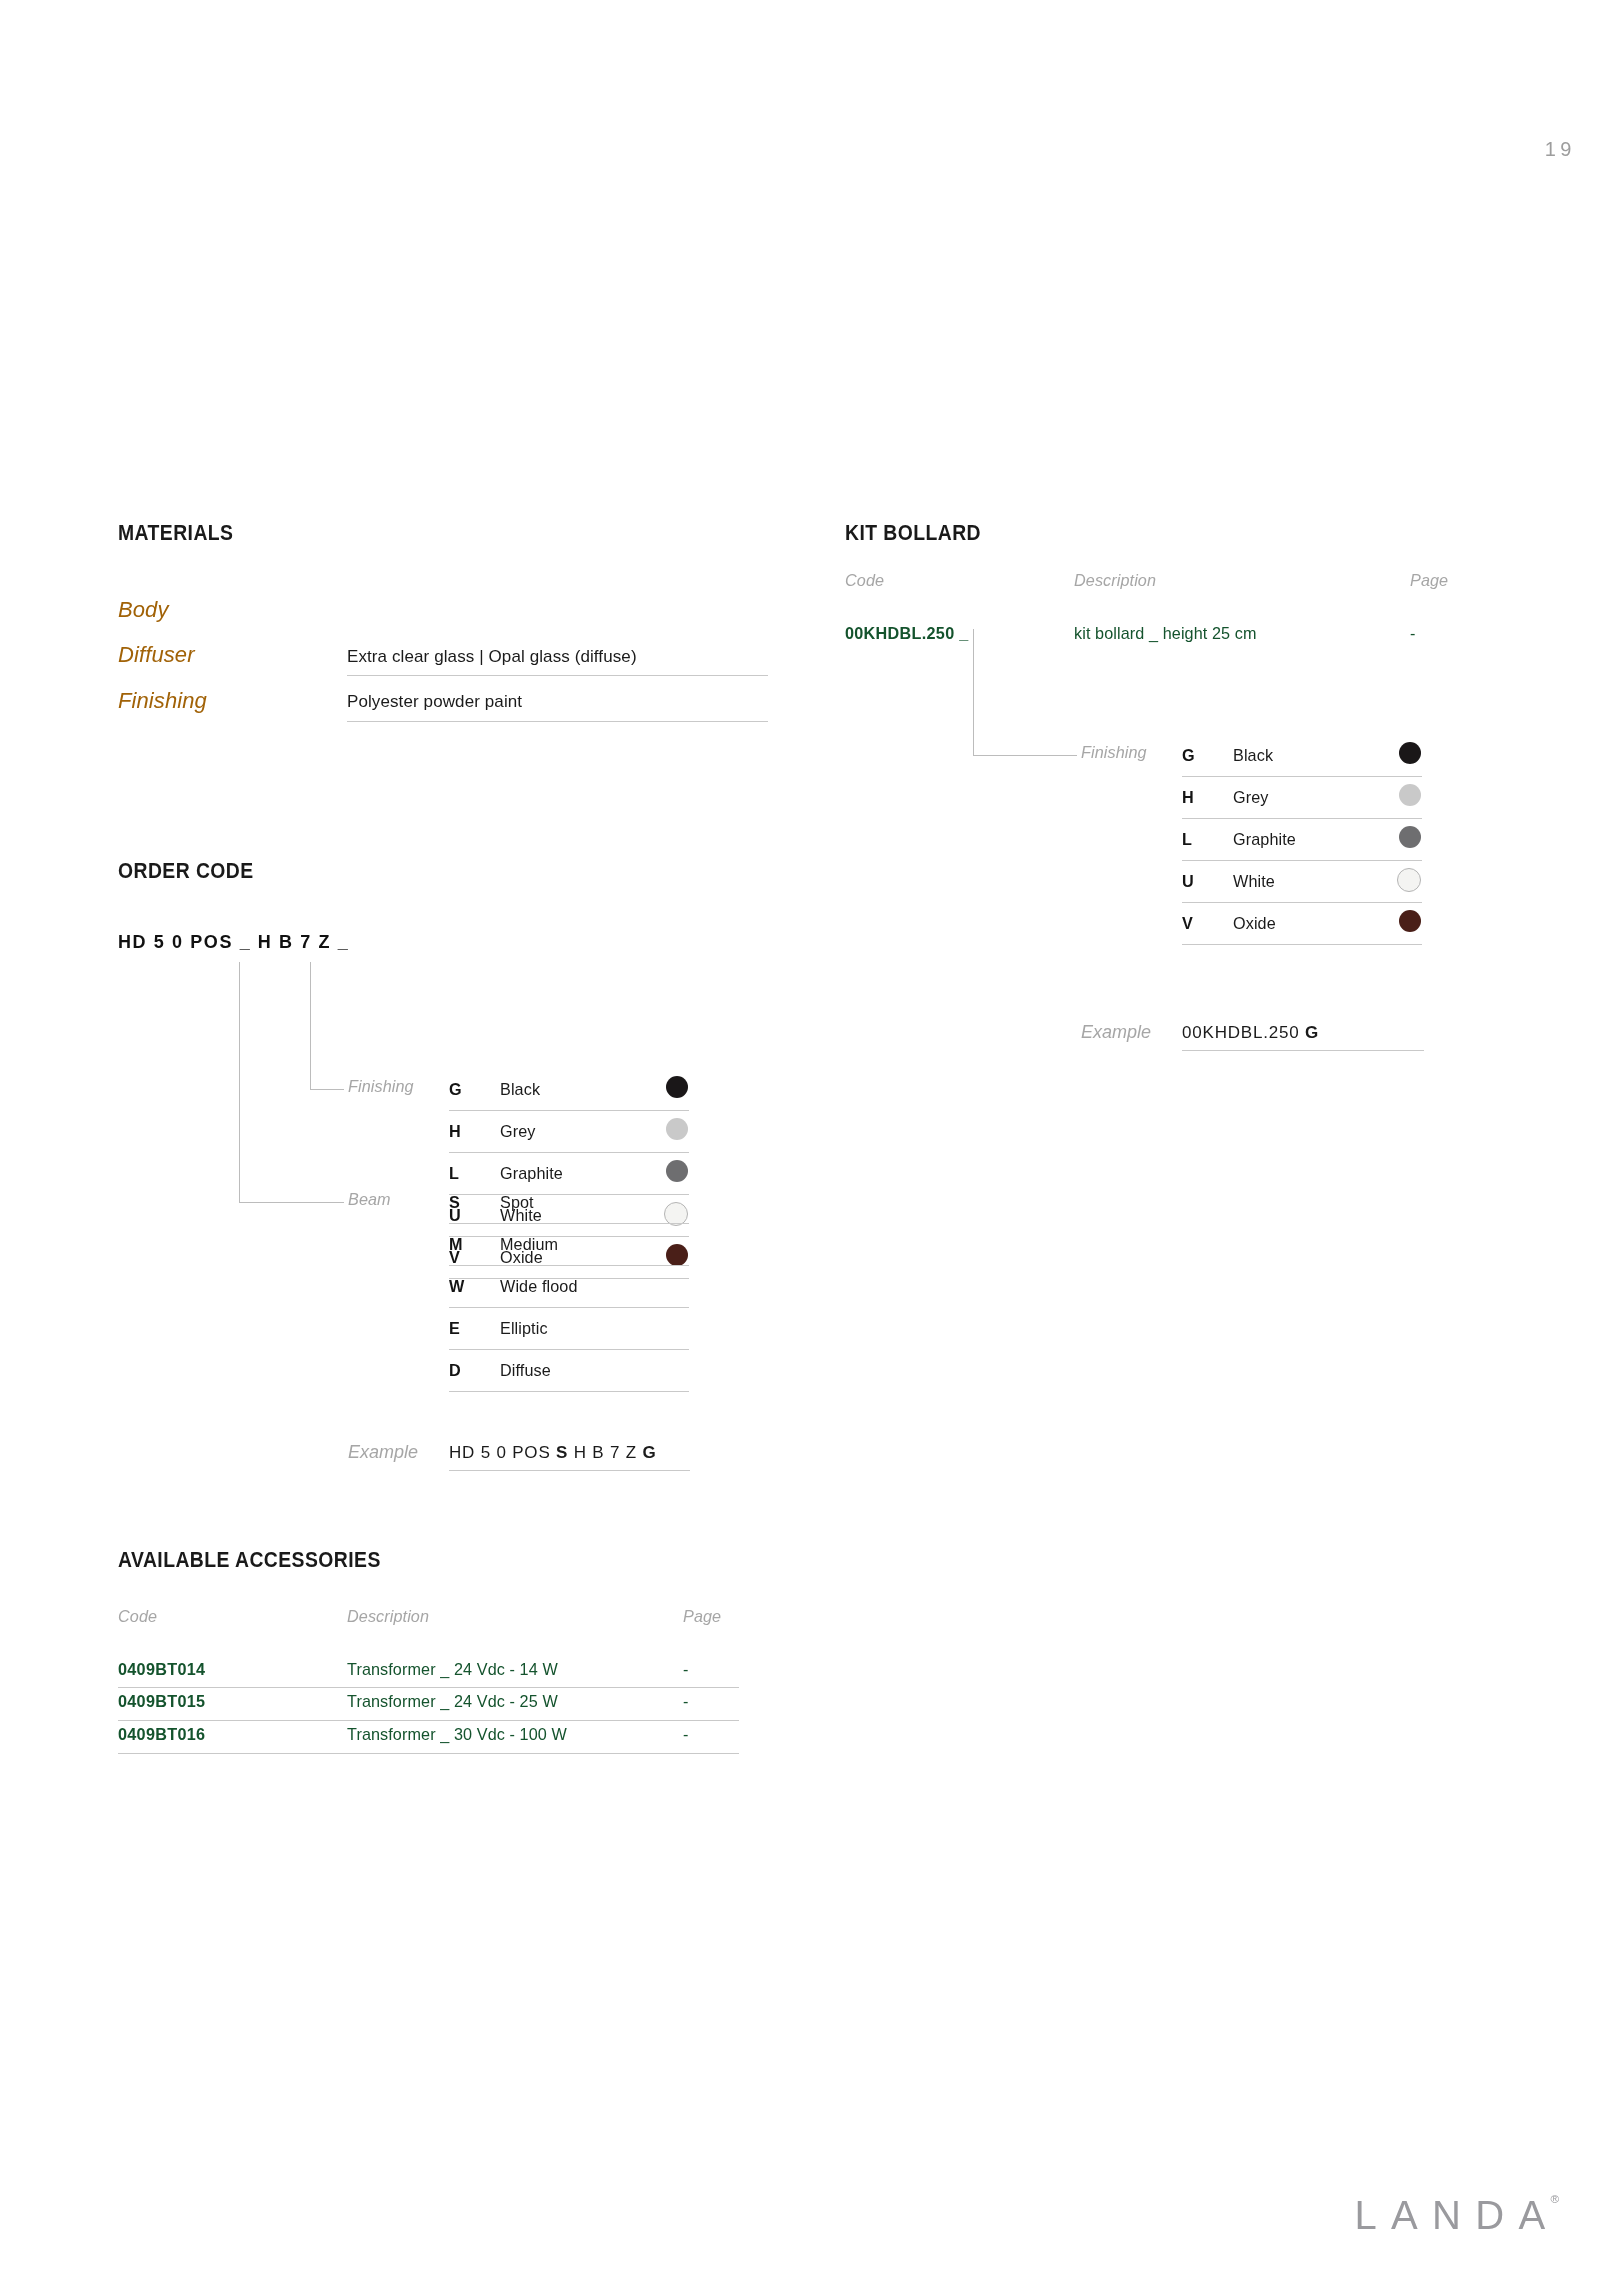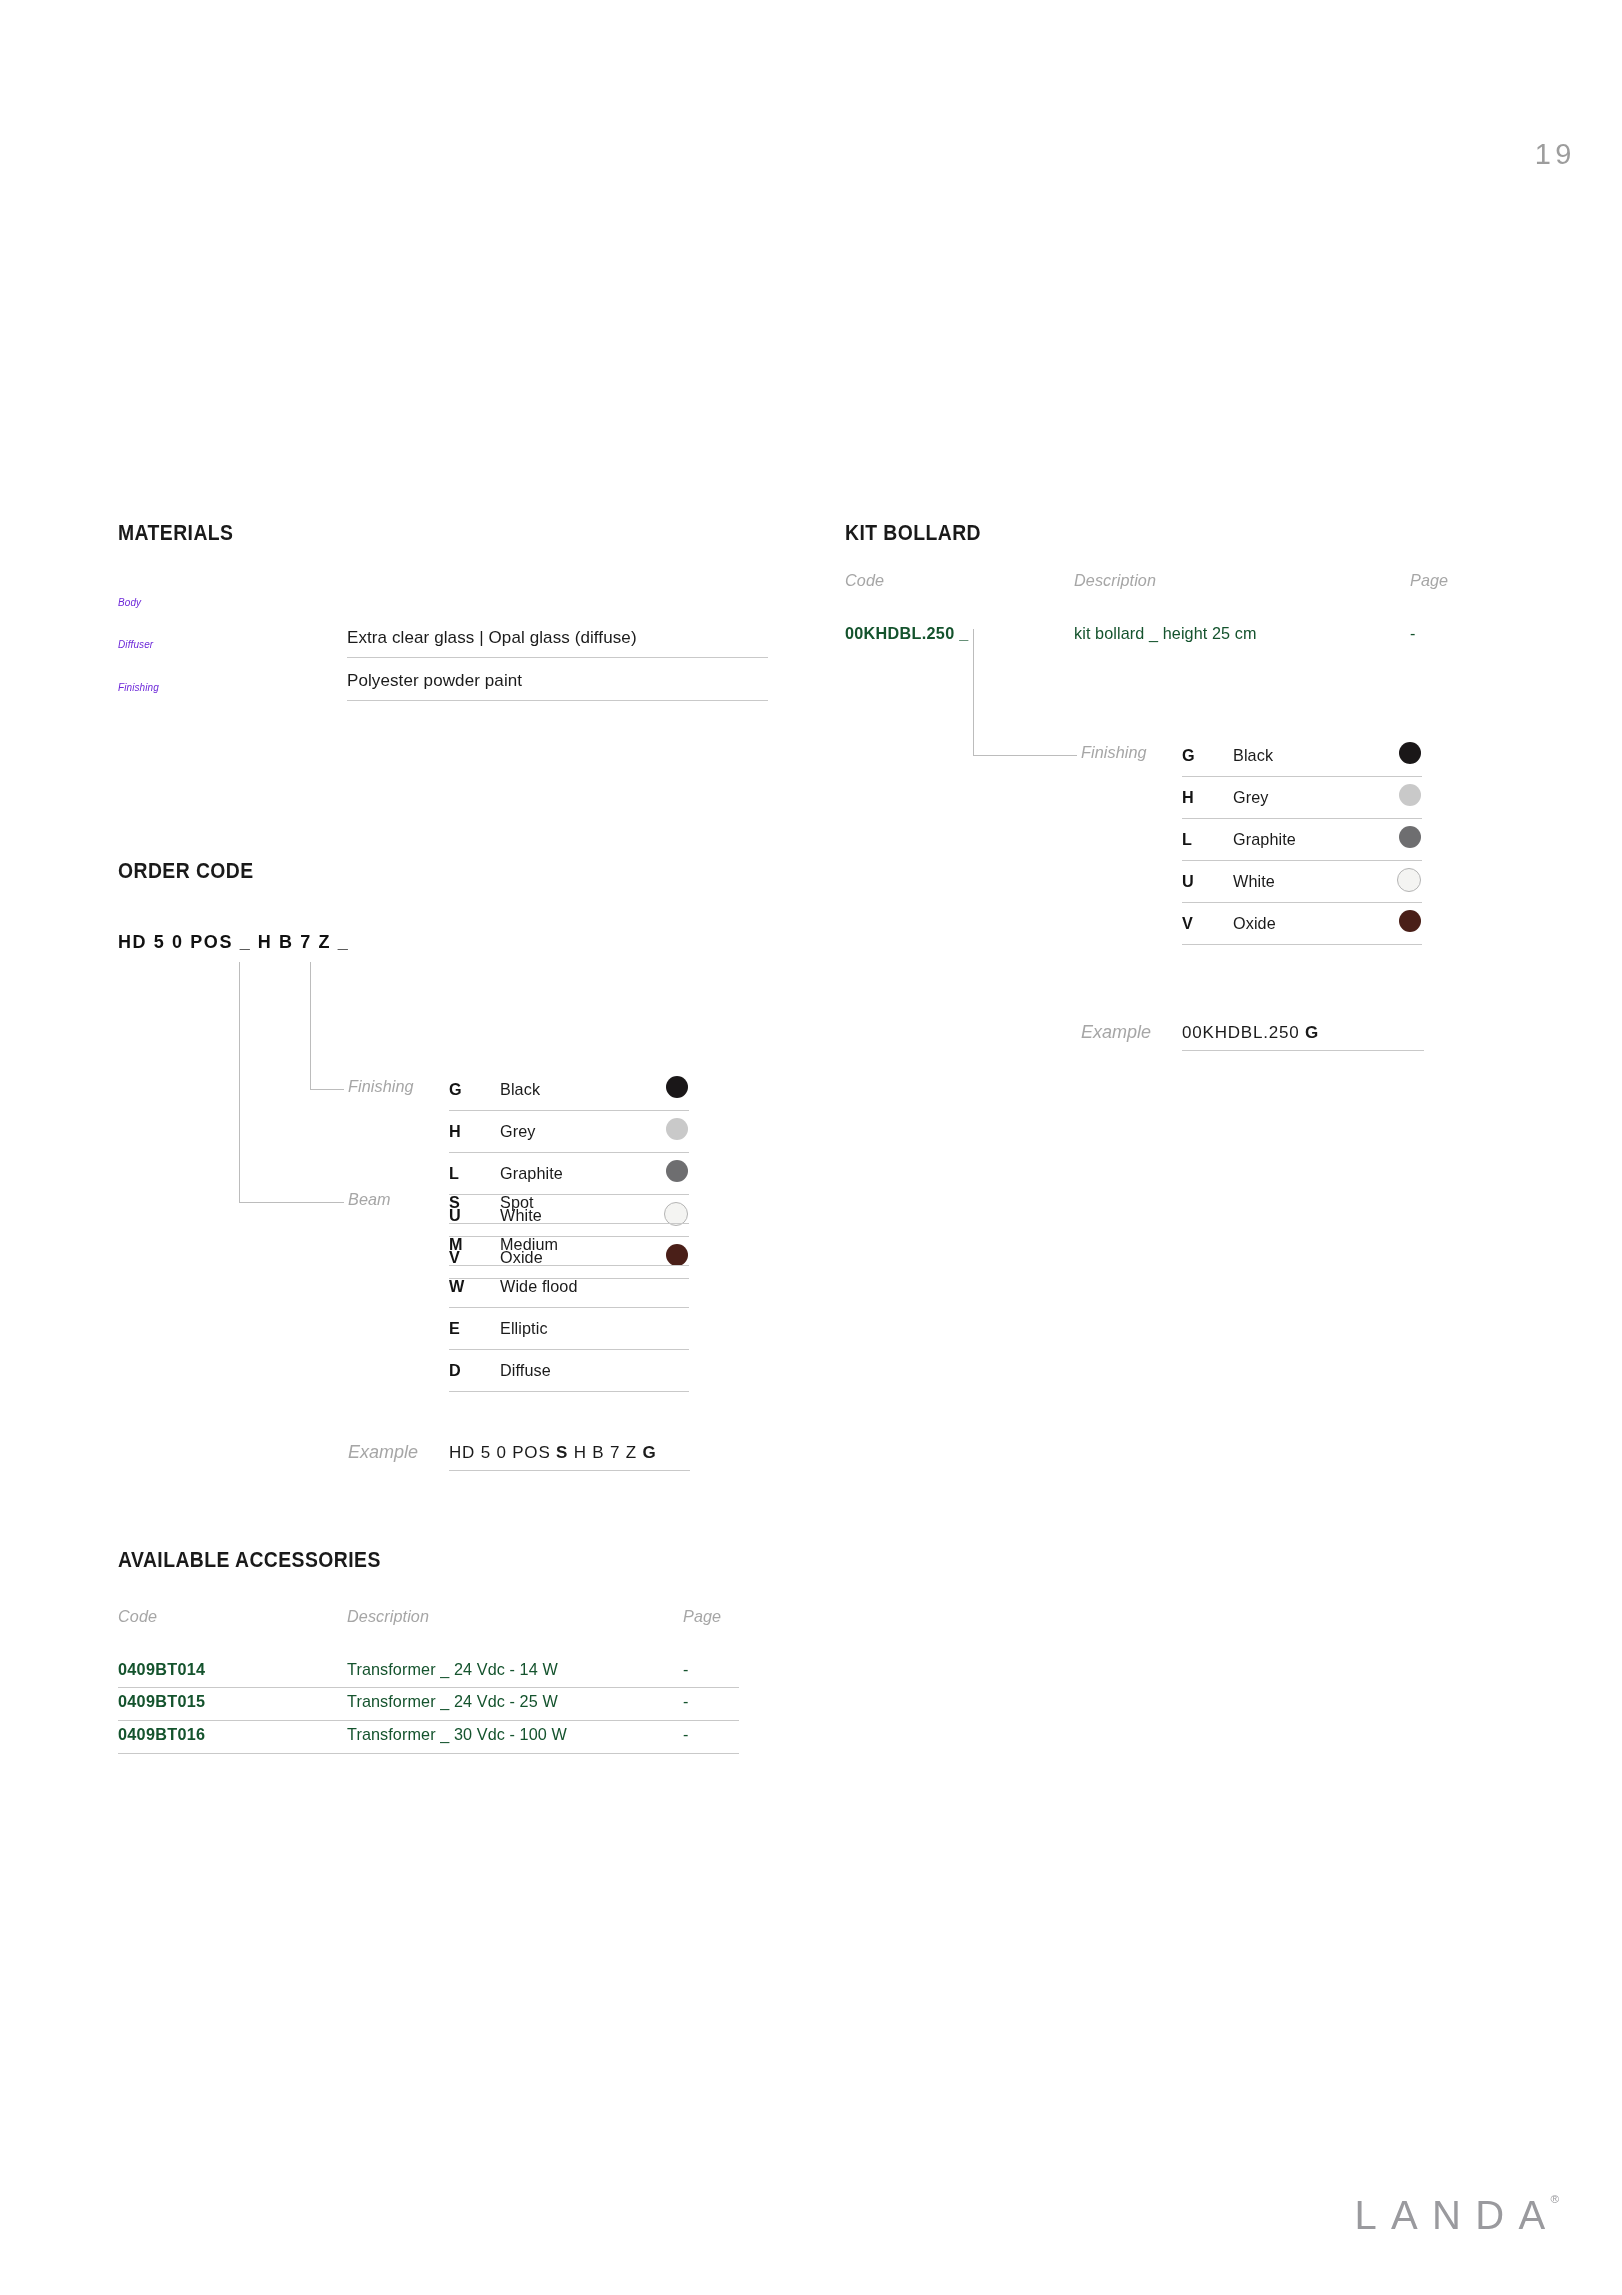--- a/index.html
+++ b/index.html
@@ -14,21 +14,21 @@
     font-family: "Liberation Sans", sans-serif;
     color: #1b1b1b;
     overflow: hidden;
   }
 
   
   .page-number {
     position: absolute;
     right: 47px;
     top: 138px;
-    font-size: 29px;
+    font-size: 20px;
     letter-spacing: 4.5px;
     color: #9d9d9d;
     font-weight: 300;
   }
 
   
   .section-title {
     font-size: 22px;
     font-weight: 600;
     letter-spacing: 0.5px;
@@ -46,22 +46,22 @@
   .spec-table { margin-top: 51px; }
   .spec-row {
     display: flex;
     align-items: flex-end;
     margin-bottom: 11.7px;
   }
   .spec-label {
     width: 229px;
     flex: none;
     font-style: italic;
-    font-size: 10px;
-    color: #6d28d9;
+    font-size: 22px;
+    color: #a16207;
     padding-bottom: 7.8px;
     letter-spacing: 0.1px;
   }
   .spec-value {
     flex: 1;
     border-bottom: 1px solid #c9c9c9;
     padding-bottom: 7.1px;
     font-size: 17px;
     color: #1b1b1b;
     line-height: 1.33;

